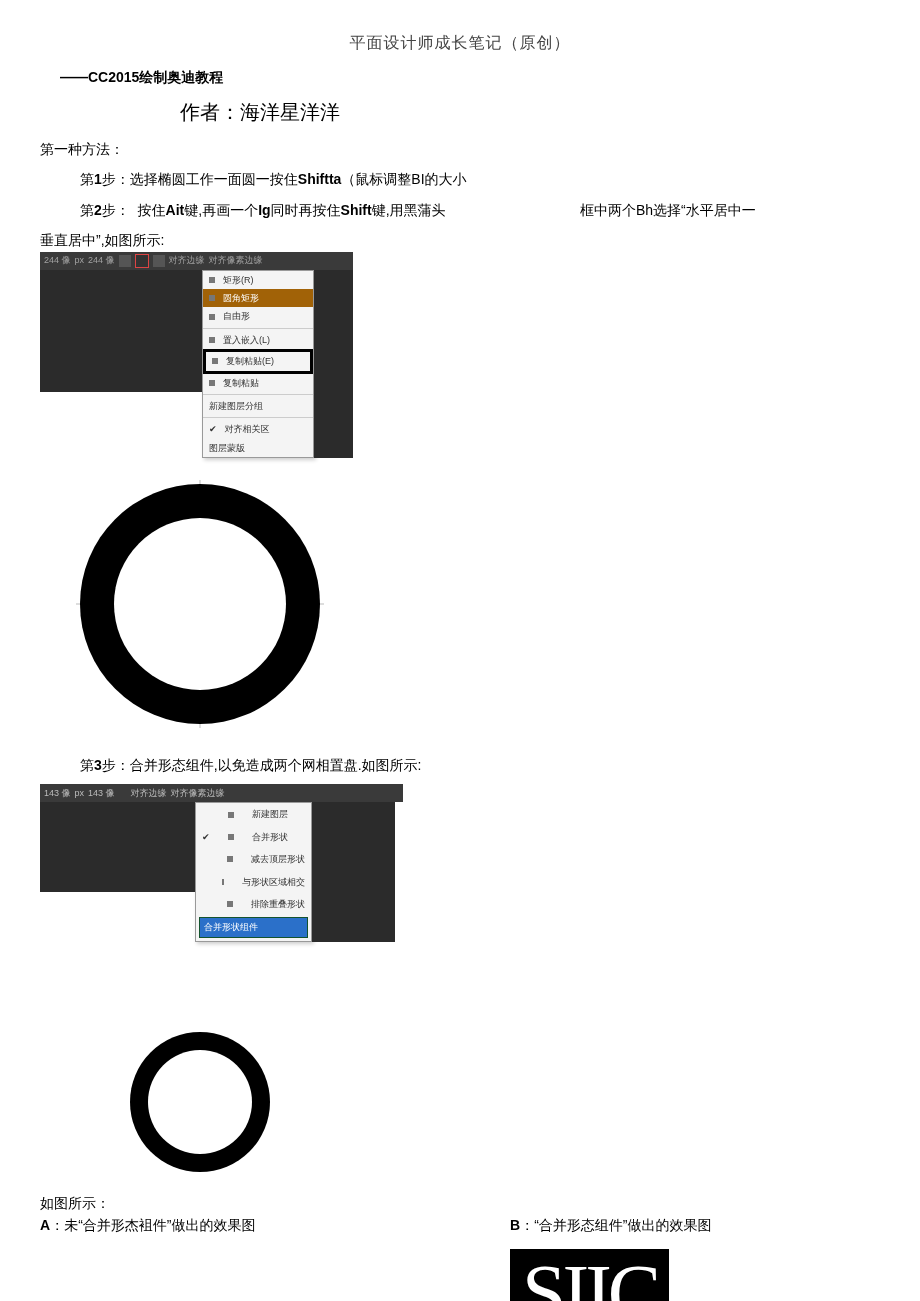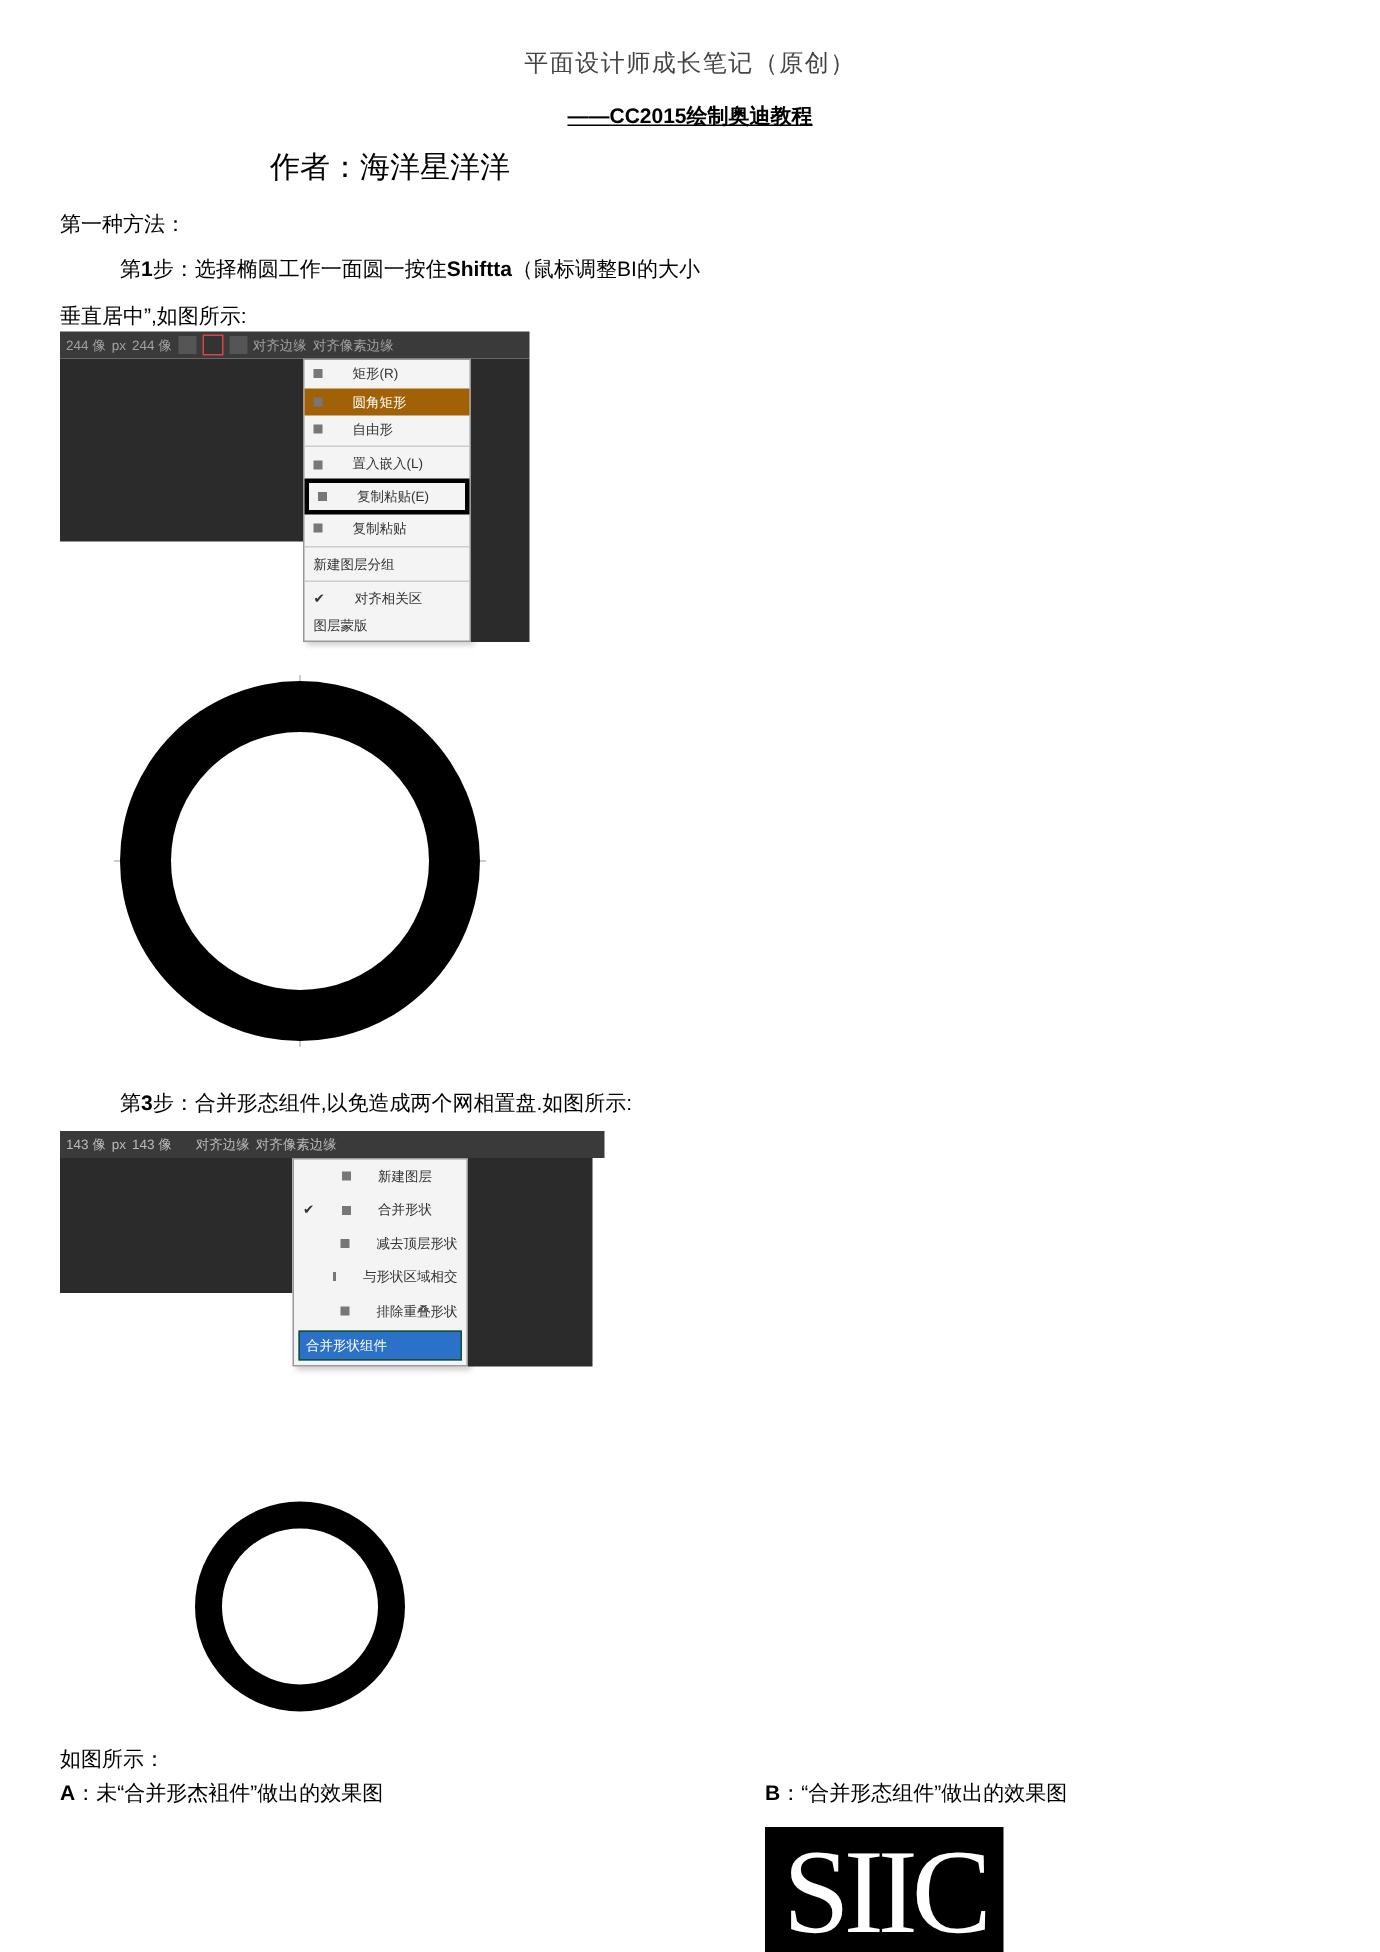--- a/index.html
+++ b/index.html
@@ -1,34 +1,34 @@
 <!DOCTYPE html>
 <html><head>
 <meta charset="utf-8">
 <style>
   html,body{margin:0;padding:0;background:#fff;color:#000;font-family:"Microsoft YaHei","PingFang SC",Arial,sans-serif;font-size:14px;line-height:1.6;}
   .page{width:920px;min-height:1301px;padding:30px 60px 40px 60px;box-sizing:border-box;position:relative;}
   h1.title{text-align:center;font-weight:400;font-size:16px;margin:0 0 10px 0;letter-spacing:1px;color:#444;}
-  .subtitle{text-align:center;font-weight:700;font-size:14px;margin-bottom:8px;text-decoration:underline;}
+  .subtitle{font-weight:700;font-size:14px;margin-bottom:8px;}
   .author{font-size:20px;margin-left:120px;margin-bottom:10px;}
   .sec{font-size:14px;margin:6px 0 6px -20px;}
   .step{font-size:14px;margin:8px 0 8px 20px;}
   .step-row{display:flex;}
   .step-row .left{width:500px;}
   .step-row .right{flex:1;}
   .b{font-weight:700;}
   .indent{margin-left:-20px;}
   .toolbar{background:#3a3a3a;color:#bbb;font-size:9px;height:18px;display:flex;align-items:center;padding:0 4px;gap:4px;position:relative;}
   .toolbar .dim{opacity:.8;}
   .toolbar .iconbox{width:12px;height:12px;background:#555;display:inline-block;}
   .toolbar .pinksq{width:14px;height:14px;border:1px solid #d44;box-sizing:border-box;background:#333;}
   .menu-wrap{display:flex;}
   .menu-canvas{background:#2b2b2b;width:162px;height:122px;}
   .ctxmenu{background:#f4f4f4;border:1px solid #999;width:110px;font-size:9px;color:#333;box-shadow:2px 2px 4px rgba(0,0,0,.2);}
-  .ctxmenu .mi{padding:2px 6px;white-space:nowrap;display:flex;align-items:center;gap:20px;}
+  .ctxmenu .mi{padding:2px 6px;white-space:nowrap;display:flex;align-items:center;gap:8px;}
   .ctxmenu .mi .mk{width:6px;height:6px;background:#777;display:inline-block;}
   .ctxmenu .mi.sel{background:#a16207;color:#fff;}
   .ctxmenu .mi.hl{border:3px solid #000000;box-sizing:border-box;}
   .ctxmenu hr{border:none;border-top:1px solid #ccc;margin:2px 0;}
   .ring1{width:280px;height:280px;margin:6px 0 10px 0;}
   .ring1 svg{display:block;}
   .toolbar2{background:#3a3a3a;color:#bbb;font-size:9px;height:18px;display:flex;align-items:center;padding:0 4px;gap:4px;width:355px;}
   .menu-wrap2{display:flex;width:355px;}
   .menu-canvas2{background:#2b2b2b;width:155px;height:90px;}
   .ctxmenu2{background:#f4f4f4;border:1px solid #999;width:115px;font-size:9px;color:#333;box-shadow:2px 2px 4px rgba(0,0,0,.2);margin-left:0;}
@@ -51,20 +51,26 @@
   <h1 class="title">平面设计师成长笔记（原创）</h1>
   <div class="subtitle">——CC2015绘制奥迪教程</div>
   <div class="author">作者：海洋星洋洋</div>
 
   <div class="sec">第一种方法：</div>
 
   <div class="step">
     <span>第</span><span class="b">1</span><span>步：选择椭圆工作一面圆一按住</span><span class="b">Shiftta</span><span>（鼠标调整BI的大小</span>
   </div>
 
+  <div class="step step-row">
+    <div class="left">
+      <span>第</span><span class="b">2</span><span>步：</span>&nbsp;&nbsp;<span>按住</span><span class="b">Ait</span><span>键,再画一个</span><span class="b">Ig</span><span>同时再按住</span><span class="b">Shift</span><span>键,用黑蒲头</span>
+    </div>
+    <div class="right">框中两个Bh选择“水平居中一</div>
+  </div>
 
   <div class="indent">垂直居中”,如图所示:</div>
 
   <div style="width:313px;margin-left:-20px;">
     <div class="toolbar">
       <span class="dim">244 像</span>
       <span class="dim">px</span>
       <span class="dim">244 像</span>
       <span class="iconbox"></span>
       <span class="pinksq"></span>

